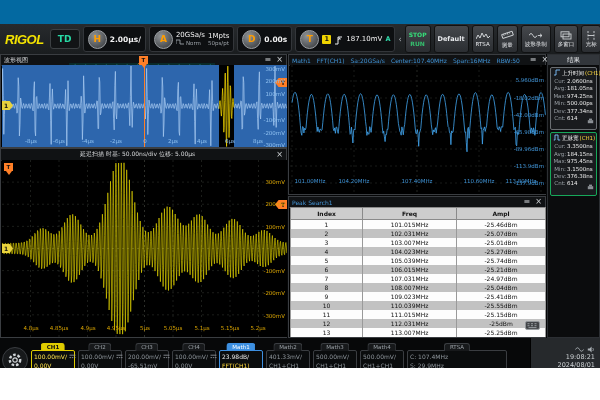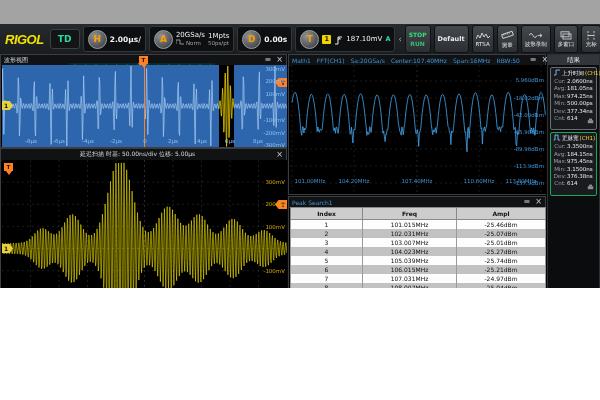--- a/index.html
+++ b/index.html
@@ -1,16 +1,16 @@
 <!DOCTYPE html>
 <html><head>
 <meta charset="utf-8">
 <style>
   html,body{margin:0;padding:0;background:#fff;font-family:"DejaVu Sans",sans-serif;}
-  .page{position:relative;width:600px;height:288px;background:#a3a3a3;overflow:hidden;}
+  .page{position:relative;width:600px;height:368px;background:#0369a1;overflow:hidden;}
   .screen{position:absolute;left:0;top:24px;width:600px;height:353px;background:#000;}
 
   
   .toolbar{position:absolute;left:0;top:0;width:600px;height:30px;background:linear-gradient(#272a2d,#1a1d1f);
     display:flex;align-items:center;gap:3px;padding:0 2px;box-sizing:border-box;overflow:hidden;}
   .logo{font:italic 900 13px "Liberation Sans",sans-serif;color:#f3e200;letter-spacing:-.5px;margin:0 3px;flex:none;}
   .mode-btn{width:28px;height:18px;background:#121416;border:1px solid #3c4043;border-radius:3px;color:#27d9a5;
     font-size:9px;font-weight:bold;display:flex;align-items:center;justify-content:center;flex:none;}
   .knob{width:17px;height:17px;border-radius:50%;background:radial-gradient(circle at 35% 30%,#8f9396,#4b4e51 72%);
     border:1px solid #9ca0a4;color:#ff9d00;font-size:9px;font-weight:bold;display:flex;align-items:center;justify-content:center;flex:none;}
@@ -551,15 +551,28 @@
             <div class="l2">CH1+CH1</div>
           </div>
           <div class="bcard wide">
             <div class="tab">RTSA</div>
             <div class="l1">
               <span>C: 107.4MHz</span>
             </div>
             <div class="l2">S: 29.9MHz</div>
           </div>
         </div>
+    <div class="clockbox">
+      <div class="clock-icons">
+        <svg width="9" height="7" viewBox="0 0 9 7">
+              <path d="M0.5 3.5 Q2.5 0 4.5 3.5 Q6.5 7 8.5 3.5" stroke="#aab0b5" fill="none" stroke-width="0.9"></path>
+            </svg>
+        <svg width="8" height="7" viewBox="0 0 8 7">
+              <path d="M0.8 2.4 H2.6 L4.6 0.6 V6.4 L2.6 4.6 H0.8 Z" fill="#aab0b5"></path>
+              <path d="M5.8 2 Q7 3.5 5.8 5" stroke="#aab0b5" fill="none" stroke-width="0.8"></path>
+            </svg>
+      </div>
+      <div class="clock-line">19:08:21</div>
+      <div class="clock-line">2024/08/01</div>
+    </div>
   </div>
  </div>
 </div>
 
 </body></html>

